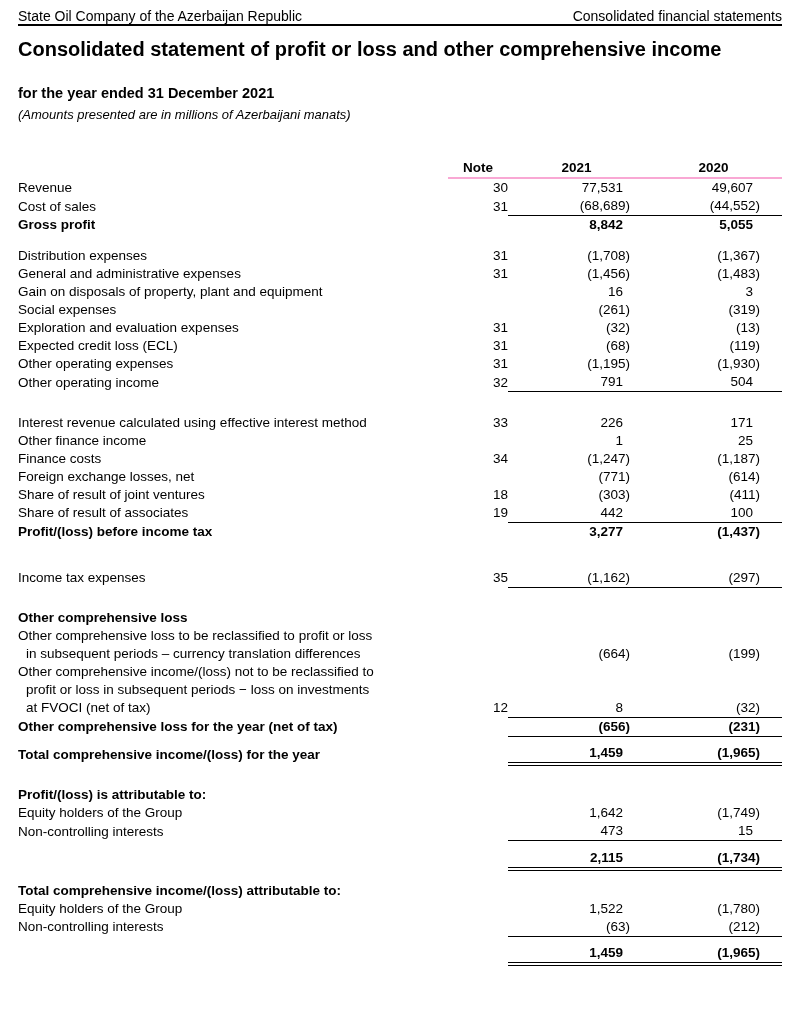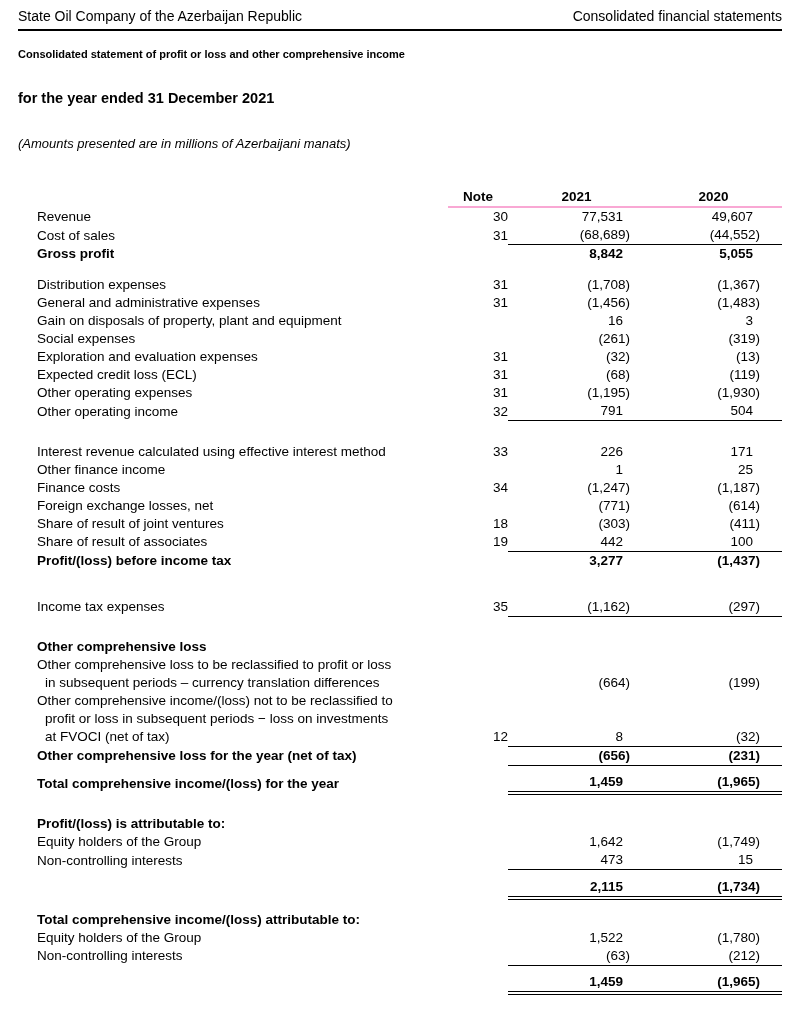--- a/index.html
+++ b/index.html
@@ -8,41 +8,41 @@
     width:800px; height:1011px; overflow:hidden;
     font-family:"Liberation Sans", sans-serif;
     color:#000;
   }
   .page { padding:8px 18px 0 18px; }
 
   
   .runhead {
     display:flex; justify-content:space-between; align-items:flex-end;
     font-size:14px; line-height:16px;
-    border-bottom:2px solid #000; padding-bottom:5px;
+    border-bottom:2px solid #000; 
   }
 
-  .title { margin-top:15px; font-size:11px; font-weight:bold; line-height:16px; }
+  .title { margin-top:15px; font-size:20px; font-weight:bold; line-height:16px; }
   .period { margin-top:28px; font-size:14.5px; font-weight:bold; line-height:16px; }
-  .amounts { margin-top:30px; font-size:13px; font-style:italic; line-height:15px; }
+  .amounts { margin-top:6px; font-size:13px; font-style:italic; line-height:15px; }
 
   table { border-collapse:collapse; table-layout:fixed; width:764px; margin-top:36px; }
   col.c-label { width:430px; }
   col.c-note  { width:60px; }
   col.c-v     { width:137px; }
 
   td { vertical-align:bottom; font-size:13.5px; line-height:18px; padding:0; }
   tr.bold td { font-weight:bold; }
 
   td.note  { text-align:right; }
   td.val   { text-align:right; }
   td.v2021 { padding-right:22px; }
   td.v2020 { padding-right:29px; }
   .num.paren { margin-right:-7px; }
-  .lbl { white-space:nowrap;margin-left:19px; }
+  .lbl { white-space:nowrap; }
   .lbl.cont { padding-left:8px; }
 
   
   thead td { font-weight:bold; height:20px; }
   thead td.head-rule { border-bottom:2px solid #f9a8d4; }
   thead td.h-center { text-align:center; padding-right:0; }
 
   
   td.r-single { border-bottom:1.5px solid #000; }
   td.r-thick  { border-bottom:3px solid #000; }

